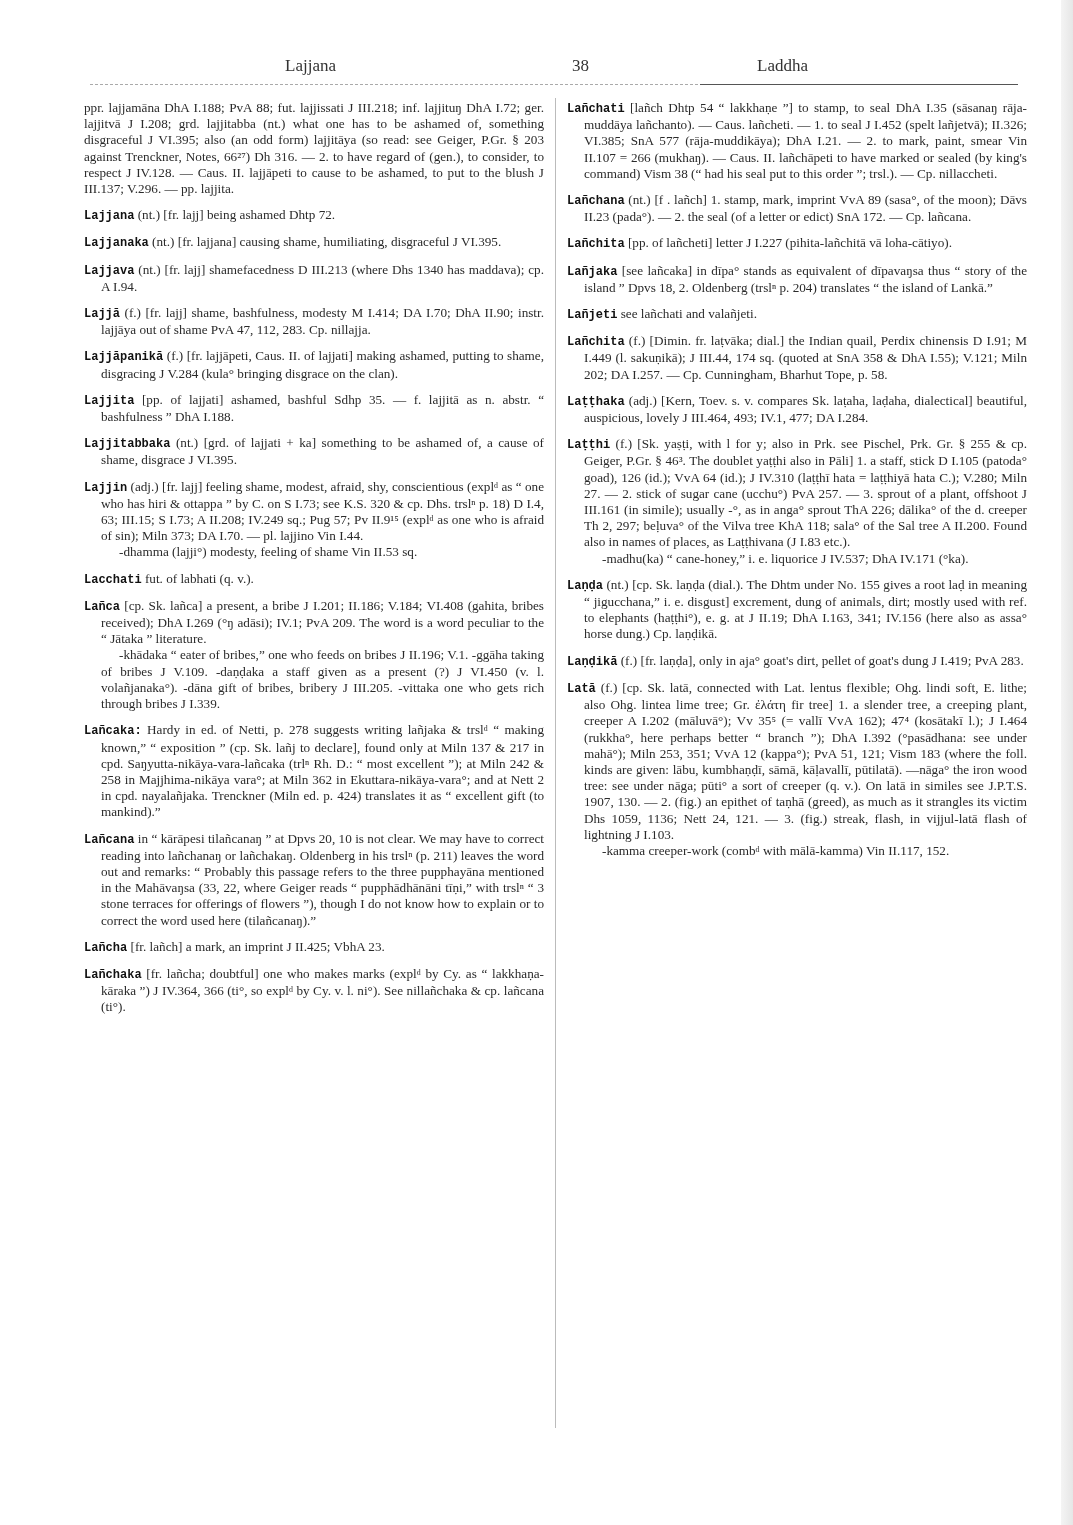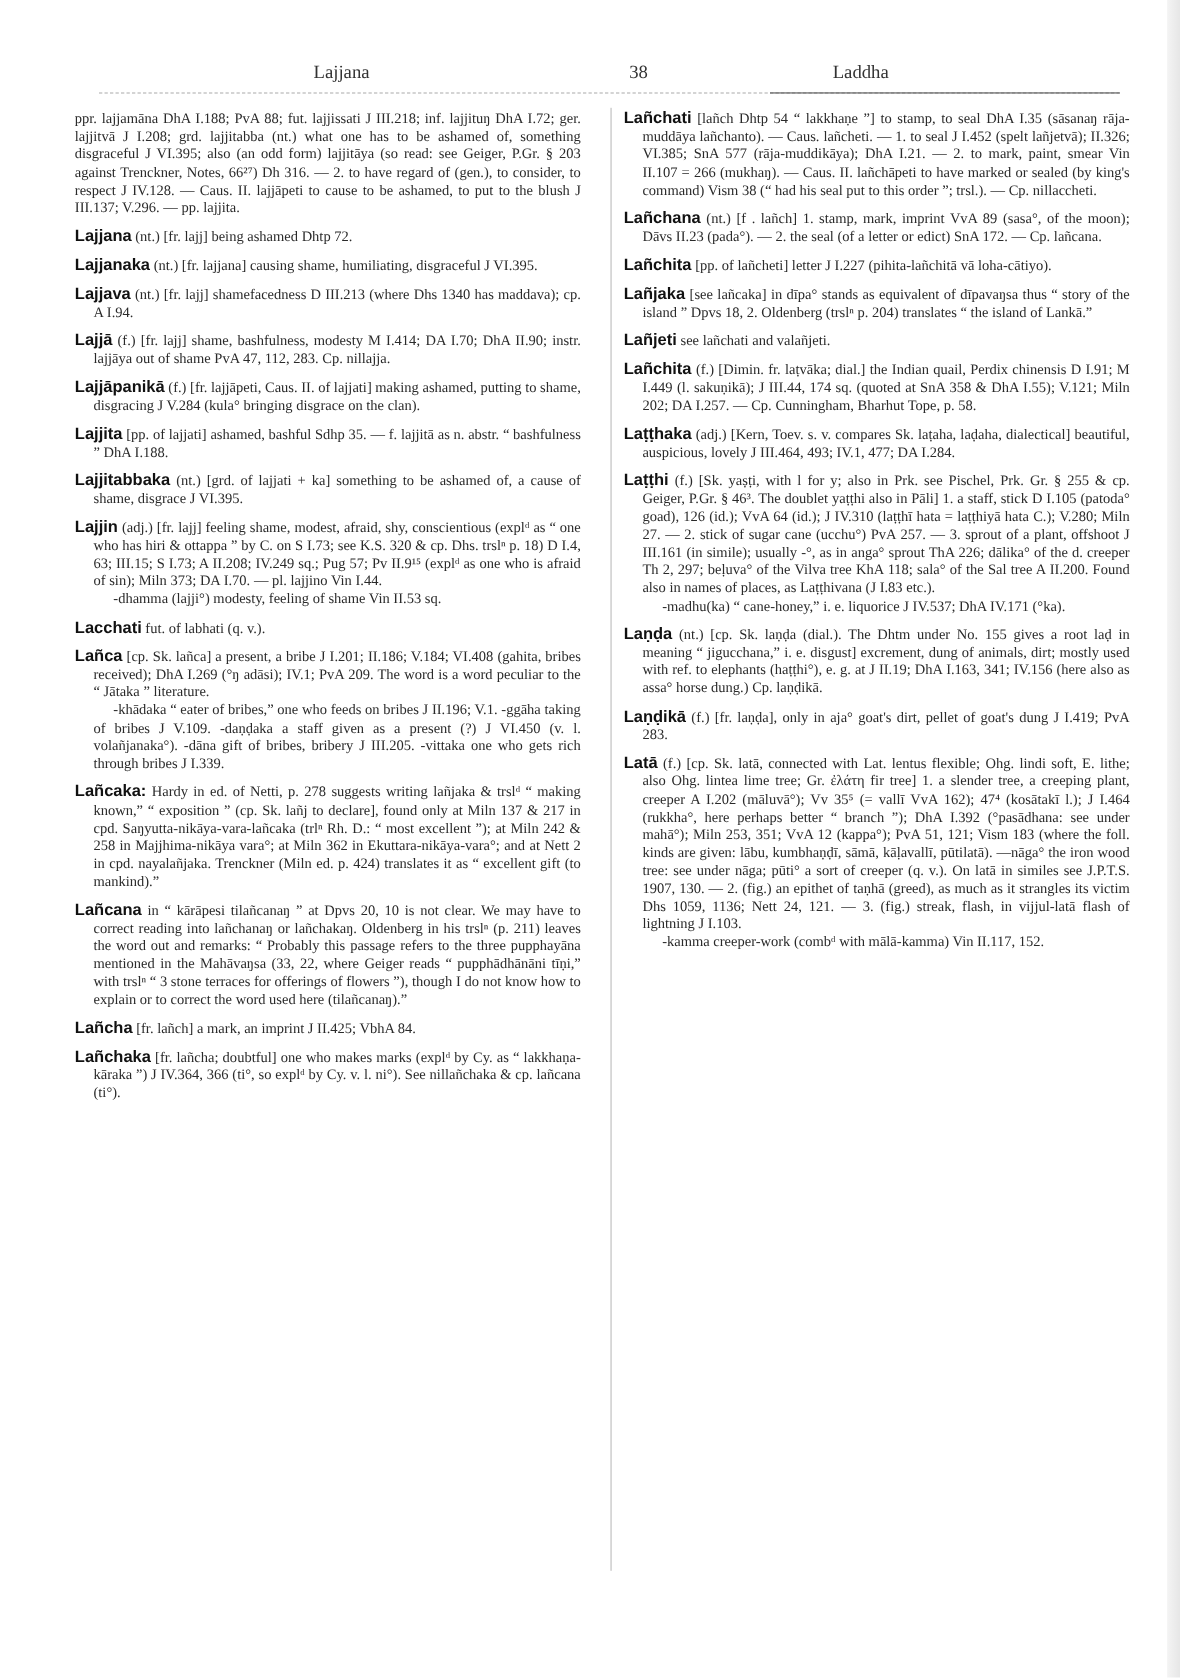--- a/index.html
+++ b/index.html
@@ -16,25 +16,25 @@
   .rh-right { position: absolute; left: 757px; top: 0; }
   .head-rule { position: absolute; top: 84px; left: 90px; width: 928px; height: 0;
     border-top: 1px dashed #aaa; }
   .head-rule-solid { position: absolute; top: 84px; left: 700px; width: 318px; height: 0;
     border-top: 1px solid #555; }
   .col-divider { position: absolute; top: 98px; left: 555px; width: 0; height: 1330px;
     border-left: 1px solid #bbb; }
   .column { position: absolute; top: 100px; width: 460px;
     font-family: "Liberation Serif", serif; font-size: 13.2px; line-height: 16.2px;
     text-align: justify; }
-  .col-left { left: 68px; }
+  .col-left { left: 84px; }
   .col-right { left: 567px; }
   .entry { margin: 0 0 10px 0; padding-left: 17px; text-indent: -17px; }
   .entry.cont { padding-left: 0; text-indent: 0; }
-  .hw { font-family: Liberation Sans, sans-serif; font-weight: bold; font-size: 15px; color: #111; }
+  .hw { font-family: Liberation Mono, monospace; font-weight: bold; font-size: 12px; color: #111; }
   .sub-in { text-indent: 18px; display: block; margin-left: -17px; padding-left: 17px; }
 </style>
 </head>
 <body>
 
 <div class="edge-right"></div>
 
 <div class="running-head">
   <span class="rh-left">Lajjana</span>
   <span class="rh-page">38</span>
@@ -53,21 +53,21 @@
   <p class="entry"><span class="hw">Lajjava</span> <span>(nt.) [fr. lajj] shamefacedness D III.213 (where Dhs 1340 has maddava); cp. A I.94.</span></p>
   <p class="entry"><span class="hw">Lajjā</span> <span>(f.) [fr. lajj] shame, bashfulness, modesty M I.414; DA I.70; DhA II.90; instr. lajjāya out of shame PvA 47, 112, 283. Cp. nillajja.</span></p>
   <p class="entry"><span class="hw">Lajjāpanikā</span> <span>(f.) [fr. lajjāpeti, Caus. II. of lajjati] making ashamed, putting to shame, disgracing J V.284 (kula° bringing disgrace on the clan).</span></p>
   <p class="entry"><span class="hw">Lajjita</span> <span>[pp. of lajjati] ashamed, bashful Sdhp 35. — f. lajjitā as n. abstr. “ bashfulness ” DhA I.188.</span></p>
   <p class="entry"><span class="hw">Lajjitabbaka</span> <span>(nt.) [grd. of lajjati + ka] something to be ashamed of, a cause of shame, disgrace J VI.395.</span></p>
   <p class="entry"><span class="hw">Lajjin</span> <span>(adj.) [fr. lajj] feeling shame, modest, afraid, shy, conscientious (explᵈ as “ one who has hiri &amp; ottappa ” by C. on S I.73; see K.S. 320 &amp; cp. Dhs. trslⁿ p. 18) D I.4, 63; III.15; S I.73; A II.208; IV.249 sq.; Pug 57; Pv II.9¹⁵ (explᵈ as one who is afraid of sin); Miln 373; DA I.70. — pl. lajjino Vin I.44.</span><span class="sub-in">-dhamma (lajji°) modesty, feeling of shame Vin II.53 sq.</span></p>
   <p class="entry"><span class="hw">Lacchati</span> <span>fut. of labhati (q. v.).</span></p>
   <p class="entry"><span class="hw">Lañca</span> <span>[cp. Sk. lañca] a present, a bribe J I.201; II.186; V.184; VI.408 (gahita, bribes received); DhA I.269 (°ŋ adāsi); IV.1; PvA 209. The word is a word peculiar to the “ Jātaka ” literature.</span><span class="sub-in">-khādaka “ eater of bribes,” one who feeds on bribes J II.196; V.1. -ggāha taking of bribes J V.109. -daṇḍaka a staff given as a present (?) J VI.450 (v. l. volañjanaka°). -dāna gift of bribes, bribery J III.205. -vittaka one who gets rich through bribes J I.339.</span></p>
   <p class="entry"><span class="hw">Lañcaka:</span> <span>Hardy in ed. of Netti, p. 278 suggests writing lañjaka &amp; trslᵈ “ making known,” “ exposition ” (cp. Sk. lañj to declare], found only at Miln 137 &amp; 217 in cpd. Saŋyutta-nikāya-vara-lañcaka (trlⁿ Rh. D.: “ most excellent ”); at Miln 242 &amp; 258 in Majjhima-nikāya vara°; at Miln 362 in Ekuttara-nikāya-vara°; and at Nett 2 in cpd. nayalañjaka. Trenckner (Miln ed. p. 424) translates it as “ excellent gift (to mankind).”</span></p>
   <p class="entry"><span class="hw">Lañcana</span> <span>in “ kārāpesi tilañcanaŋ ” at Dpvs 20, 10 is not clear. We may have to correct reading into lañchanaŋ or lañchakaŋ. Oldenberg in his trslⁿ (p. 211) leaves the word out and remarks: “ Probably this passage refers to the three pupphayāna mentioned in the Mahāvaŋsa (33, 22, where Geiger reads “ pupphādhānāni tīṇi,” with trslⁿ “ 3 stone terraces for offerings of flowers ”), though I do not know how to explain or to correct the word used here (tilañcanaŋ).”</span></p>
-  <p class="entry"><span class="hw">Lañcha</span> <span>[fr. lañch] a mark, an imprint J II.425; VbhA 84.</span></p>
+  <p class="entry"><span class="hw">Lañcha</span> <span>[fr. lañch] a mark, an imprint J II.425; VbhA 23.</span></p>
   <p class="entry"><span class="hw">Lañchaka</span> <span>[fr. lañcha; doubtful] one who makes marks (explᵈ by Cy. as “ lakkhaṇa-kāraka ”) J IV.364, 366 (ti°, so explᵈ by Cy. v. l. ni°). See nillañchaka &amp; cp. lañcana (ti°).</span></p>
 </div>
 
 <div class="column col-right" id="col-right">
   <p class="entry"><span class="hw">Lañchati</span> <span>[lañch Dhtp 54 “ lakkhaṇe ”] to stamp, to seal DhA I.35 (sāsanaŋ rāja-muddāya lañchanto). — Caus. lañcheti. — 1. to seal J I.452 (spelt lañjetvā); II.326; VI.385; SnA 577 (rāja-muddikāya); DhA I.21. — 2. to mark, paint, smear Vin II.107 = 266 (mukhaŋ). — Caus. II. lañchāpeti to have marked or sealed (by king's command) Vism 38 (“ had his seal put to this order ”; trsl.). — Cp. nillaccheti.</span></p>
   <p class="entry"><span class="hw">Lañchana</span> <span>(nt.) [f . lañch] 1. stamp, mark, imprint VvA 89 (sasa°, of the moon); Dāvs II.23 (pada°). — 2. the seal (of a letter or edict) SnA 172. — Cp. lañcana.</span></p>
   <p class="entry"><span class="hw">Lañchita</span> <span>[pp. of lañcheti] letter J I.227 (pihita-lañchitā vā loha-cātiyo).</span></p>
   <p class="entry"><span class="hw">Lañjaka</span> <span>[see lañcaka] in dīpa° stands as equivalent of dīpavaŋsa thus “ story of the island ” Dpvs 18, 2. Oldenberg (trslⁿ p. 204) translates “ the island of Lankā.”</span></p>
   <p class="entry"><span class="hw">Lañjeti</span> <span>see lañchati and valañjeti.</span></p>
   <p class="entry"><span class="hw">Lañchita</span> <span>(f.) [Dimin. fr. laṭvāka; dial.] the Indian quail, Perdix chinensis D I.91; M I.449 (l. sakuṇikā); J III.44, 174 sq. (quoted at SnA 358 &amp; DhA I.55); V.121; Miln 202; DA I.257. — Cp. Cunningham, Bharhut Tope, p. 58.</span></p>

